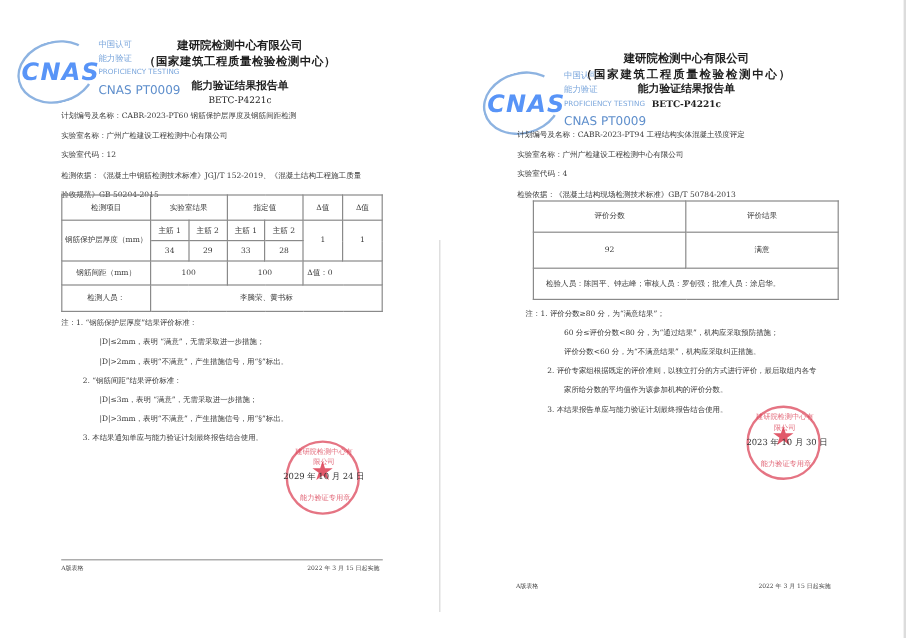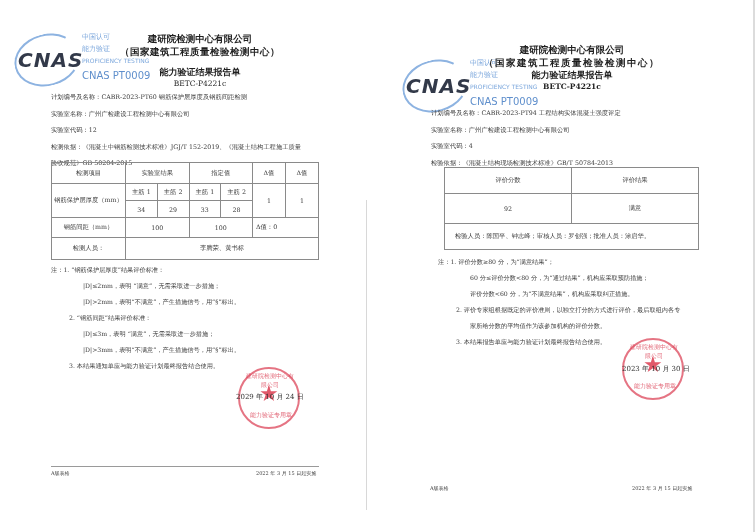--- a/index.html
+++ b/index.html
@@ -7,21 +7,21 @@
   body { font-family: "DejaVu Serif", "Liberation Serif", serif; color: #2a2a2a; position: relative; }
 
   .page { position: absolute; top: 0; height: 532px; background: #fff; }
   .page.left { left: 0; width: 368px; }
   .page.right { left: 372px; width: 384px; }
   .divider { position: absolute; left: 366px; top: 200px; width: 1px; height: 310px; background: #d8d8d8; }
   .right-edge { position: absolute; left: 753px; top: 0; width: 2px; height: 532px; background: #dcdcdc; }
 
   .cnas { position: absolute; width: 150px; height: 70px; }
   .cnas .ring { position: absolute; left: 0; top: 4px; width: 66px; height: 52px; border: 2px solid #7aa6dc; border-radius: 50%; border-right-color: transparent; transform: rotate(-15deg); opacity: .85; }
-  .cnas .mark { position: absolute; left: 4px; top: 18px; font-family: "DejaVu Sans", sans-serif; font-style: italic; font-weight: bold; font-size: 20px; color: #0f172a; letter-spacing: 1px; opacity: .85; }
+  .cnas .mark { position: absolute; left: 4px; top: 18px; font-family: "DejaVu Sans", sans-serif; font-style: italic; font-weight: bold; font-size: 20px; color: #3b82f6; letter-spacing: 1px; opacity: .85; }
   .cnas .t1, .cnas .t2, .cnas .t3, .cnas .t4 { position: absolute; left: 68px; font-family: "DejaVu Sans", sans-serif; color: #7aa6dc; white-space: nowrap; }
   .cnas .t1 { top: 2px; font-size: 7px; }
   .cnas .t2 { top: 14px; font-size: 7px; }
   .cnas .t3 { top: 27px; font-size: 6px; }
   .cnas .t4 { top: 40px; font-size: 10px; color: #5f8fcc; }
 
   .hdr { position: absolute; text-align: center; font-weight: bold; color: #1f1f1f; }
   .hdr .l1 { font-size: 9.5px; line-height: 13px; }
   .hdr .l2 { font-size: 9.5px; line-height: 13px; letter-spacing: .5px; }
   .hdr .l3 { font-size: 9px; line-height: 13px; }

